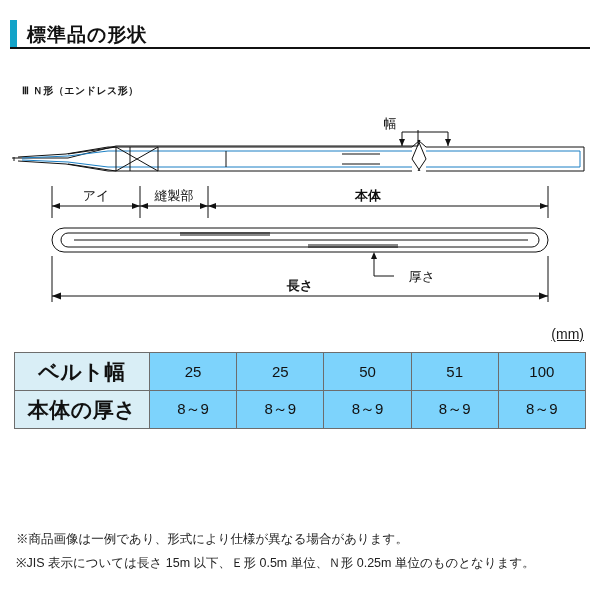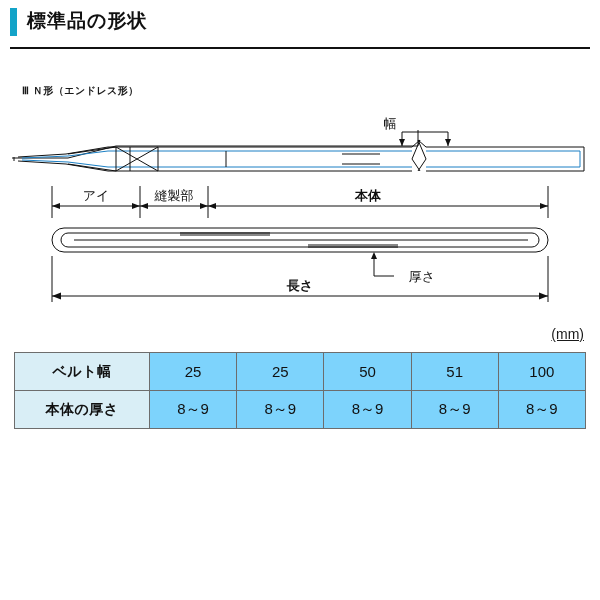--- a/index.html
+++ b/index.html
@@ -21,21 +21,21 @@
   }
 
   
   .header-bar {
     position: absolute;
     left: 0;
     top: 8px;
     width: 600px;
     height: 40px;
     display: flex;
-    align-items: flex-start;
+    align-items: flex-end;
     font-family: Liberation Mono, monospace;
   }
   .header-accent {
     width: 7px;
     height: 28px;
     background: #13a3c8;
     margin-left: 10px;
     flex: none;
   }
   .header-title {
@@ -98,21 +98,21 @@
     border: 1px solid #6d6d6d;
     height: 35px;
     text-align: center;
     vertical-align: middle;
     font-size: 15px;
     color: #111;
   }
   .spec-table td.rowhead {
     background: #d9eef6;
     font-weight: bold;
-    font-size: 14px;
+    font-size: 21px;
     width: 132px;
     letter-spacing: 0.5px;
   }
   .spec-table td.val {
     background: #7dd3fc;
     font-size: 15px;
   }
   .spec-table tr.head td.val {
     font-size: 15px;
   }
@@ -290,14 +290,18 @@
         <td class="rowhead">本体の厚さ</td>
         <td class="val">8～9</td>
         <td class="val">8～9</td>
         <td class="val">8～9</td>
         <td class="val">8～9</td>
         <td class="val">8～9</td>
       </tr>
     </tbody>
   </table>
 
+  <div class="notes">
+    <div class="note-line">※商品画像は一例であり、形式により仕様が異なる場合があります。</div>
+    <div class="note-line">※JIS 表示については長さ 15m 以下、Ｅ形 0.5m 単位、Ｎ形 0.25m 単位のものとなります。</div>
+  </div>
 
 </div>
 
 </body></html>

